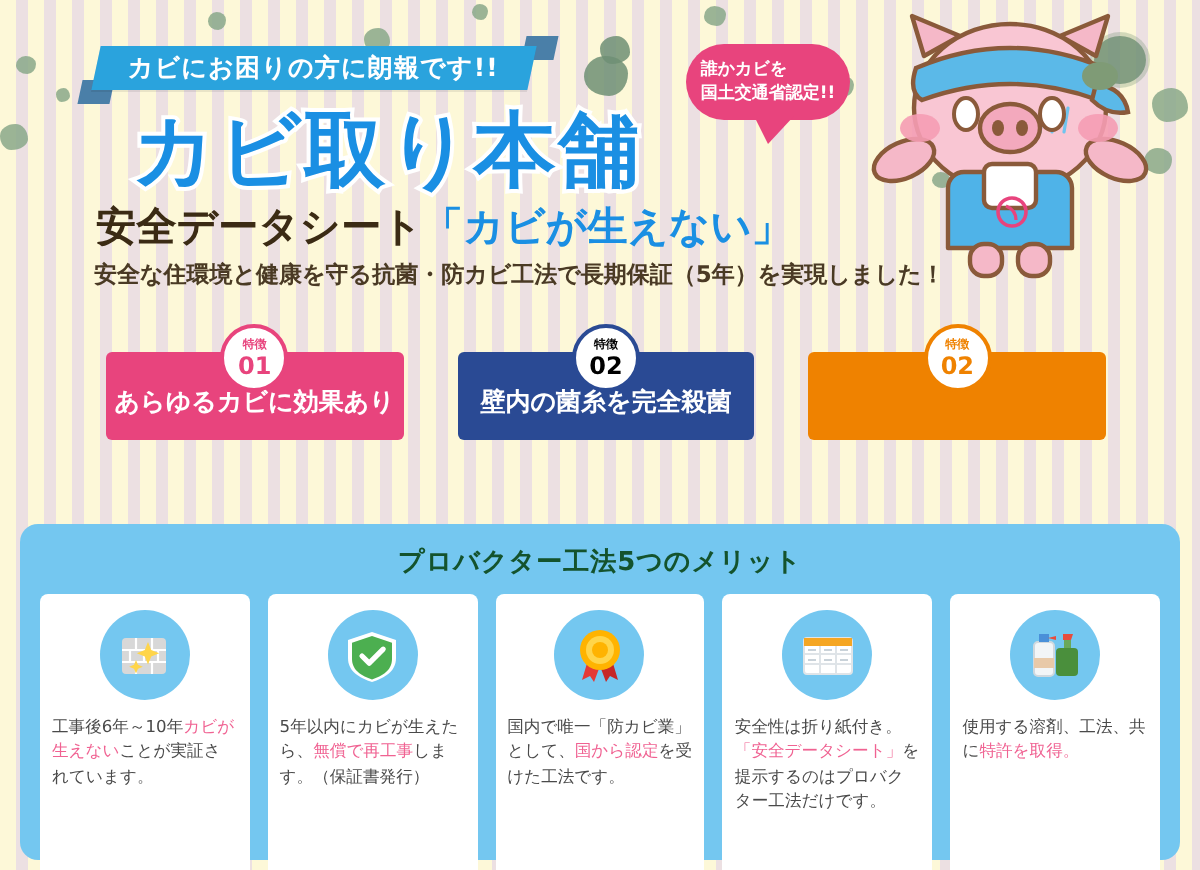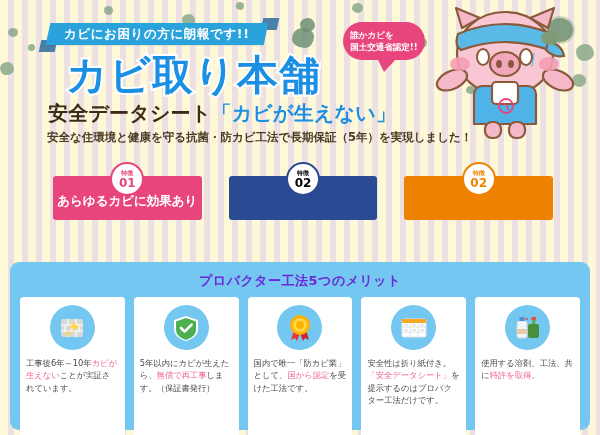--- a/index.html
+++ b/index.html
@@ -94,21 +94,21 @@
   .badge.navy{border:2px solid #2a4a94;color:#000000;}
   .badge.orange{border:2px solid #ef8200;color:#ef8200;}
   .badge .bl{font-size:6px;font-weight:bold;}
   .badge .bn{font-size:12px;font-weight:bold;margin-top:1px;}
   
   .merits{
     position:absolute;left:10px;top:262px;width:580px;height:168px;
     background:#74c7f0;border-radius:9px;box-sizing:border-box;padding:6px 10px;
   }
   .merits-title{
-    text-align:center;font-size:13px;font-weight:bold;color:#6d28d9;
+    text-align:center;font-size:13px;font-weight:bold;color:#14532d;
     letter-spacing:.5px;margin:4px 0 7px;
   }
   .cards{display:flex;gap:9px;}
   .card{
     flex:1;background:#fff;border-radius:4px;height:160px;
     box-sizing:border-box;padding:8px 6px 0;
     display:flex;flex-direction:column;align-items:center;
   }
   .icon-circle{
     width:45px;height:45px;border-radius:50%;background:#74c7f0;
@@ -202,20 +202,21 @@
         <span class="bl">特徴</span>
         <span class="bn">01</span>
       </div>
       <span>あらゆるカビに効果あり</span>
     </div>
     <div class="feat navy">
       <div class="badge navy">
         <span class="bl">特徴</span>
         <span class="bn">02</span>
       </div>
+      <span>壁内の菌糸を完全殺菌</span>
     </div>
     <div class="feat orange">
       <div class="badge orange">
         <span class="bl">特徴</span>
         <span class="bn">02</span>
       </div>
     </div>
   </div>
 
   <div class="merits">

